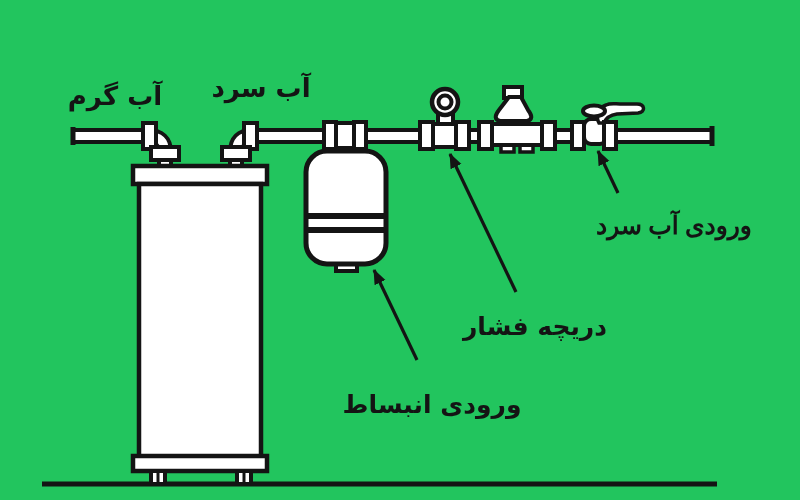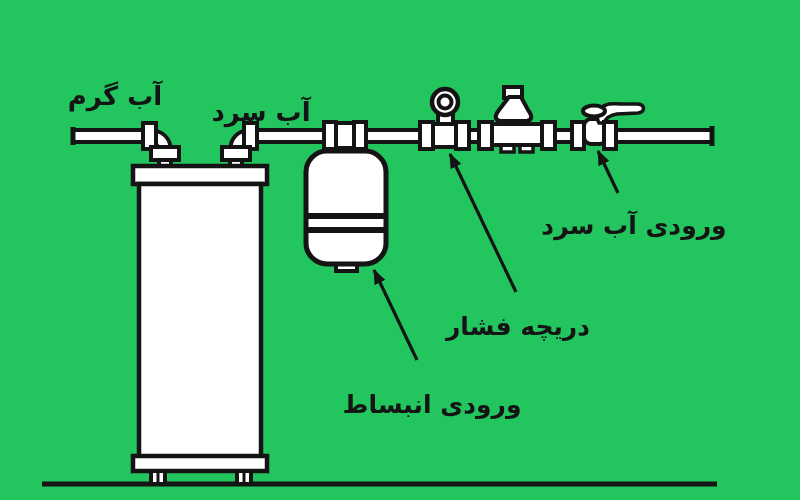--- a/index.html
+++ b/index.html
@@ -119,21 +119,21 @@
 
     <g stroke="#141414" stroke-width="3.2" fill="none">
       <line x1="417" y1="360" x2="374" y2="270" marker-end="url(#arrowhead)"></line>
       <line x1="516" y1="292" x2="450" y2="154" marker-end="url(#arrowhead)"></line>
       <line x1="618" y1="193" x2="598" y2="151" marker-end="url(#arrowhead)"></line>
     </g>
   </svg>
 
   <div class="lbl lbl-lg" style="left:115px;top:96px;">آب گرم</div>
 
-  <div class="lbl lbl-lg" style="left:261px;top:88px;margin-top:24px;">آب سرد</div>
+  <div class="lbl lbl-lg" style="left:261px;top:88px;">آب سرد</div>
 
-  <div class="lbl lbl-md" style="left:634px;top:225px;">ورودی آب سرد</div>
+  <div class="lbl lbl-md" style="left:674px;top:225px;font-family:Liberation Serif, serif;">ورودی آب سرد</div>
 
-  <div class="lbl lbl-md" style="left:518px;top:326px;">دریچه فشار</div>
+  <div class="lbl lbl-md" style="left:535px;top:326px;">دریچه فشار</div>
 
   <div class="lbl lbl-md" style="left:432px;top:404px;">ورودی انبساط</div>
 
 </div>
 
 </body></html>

